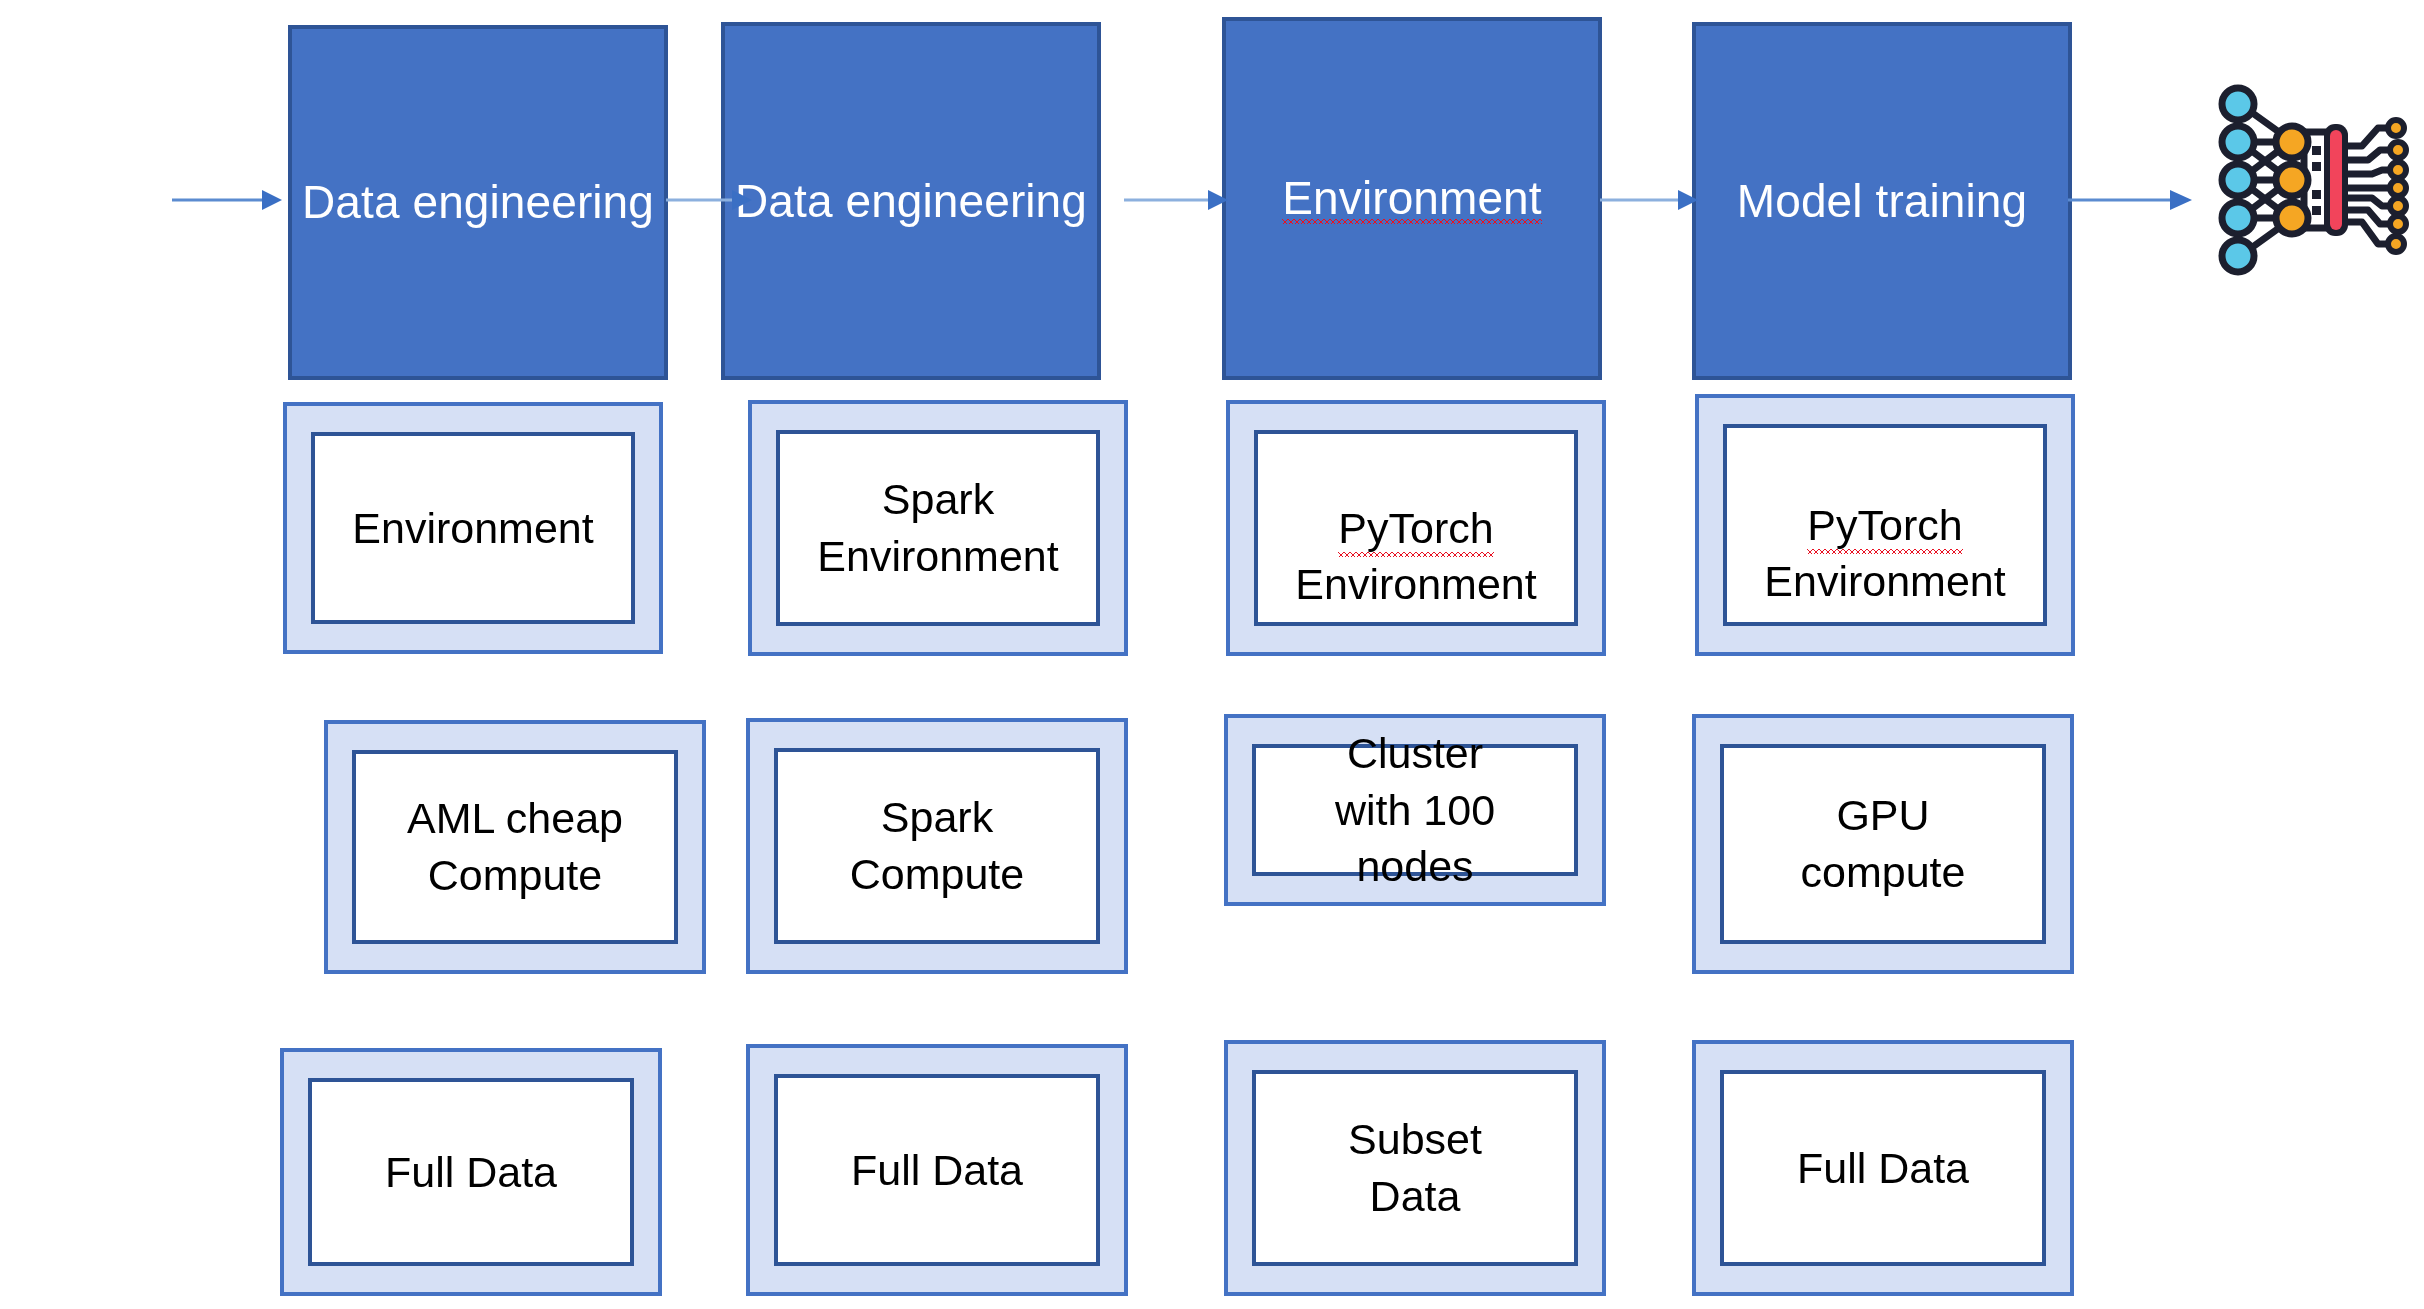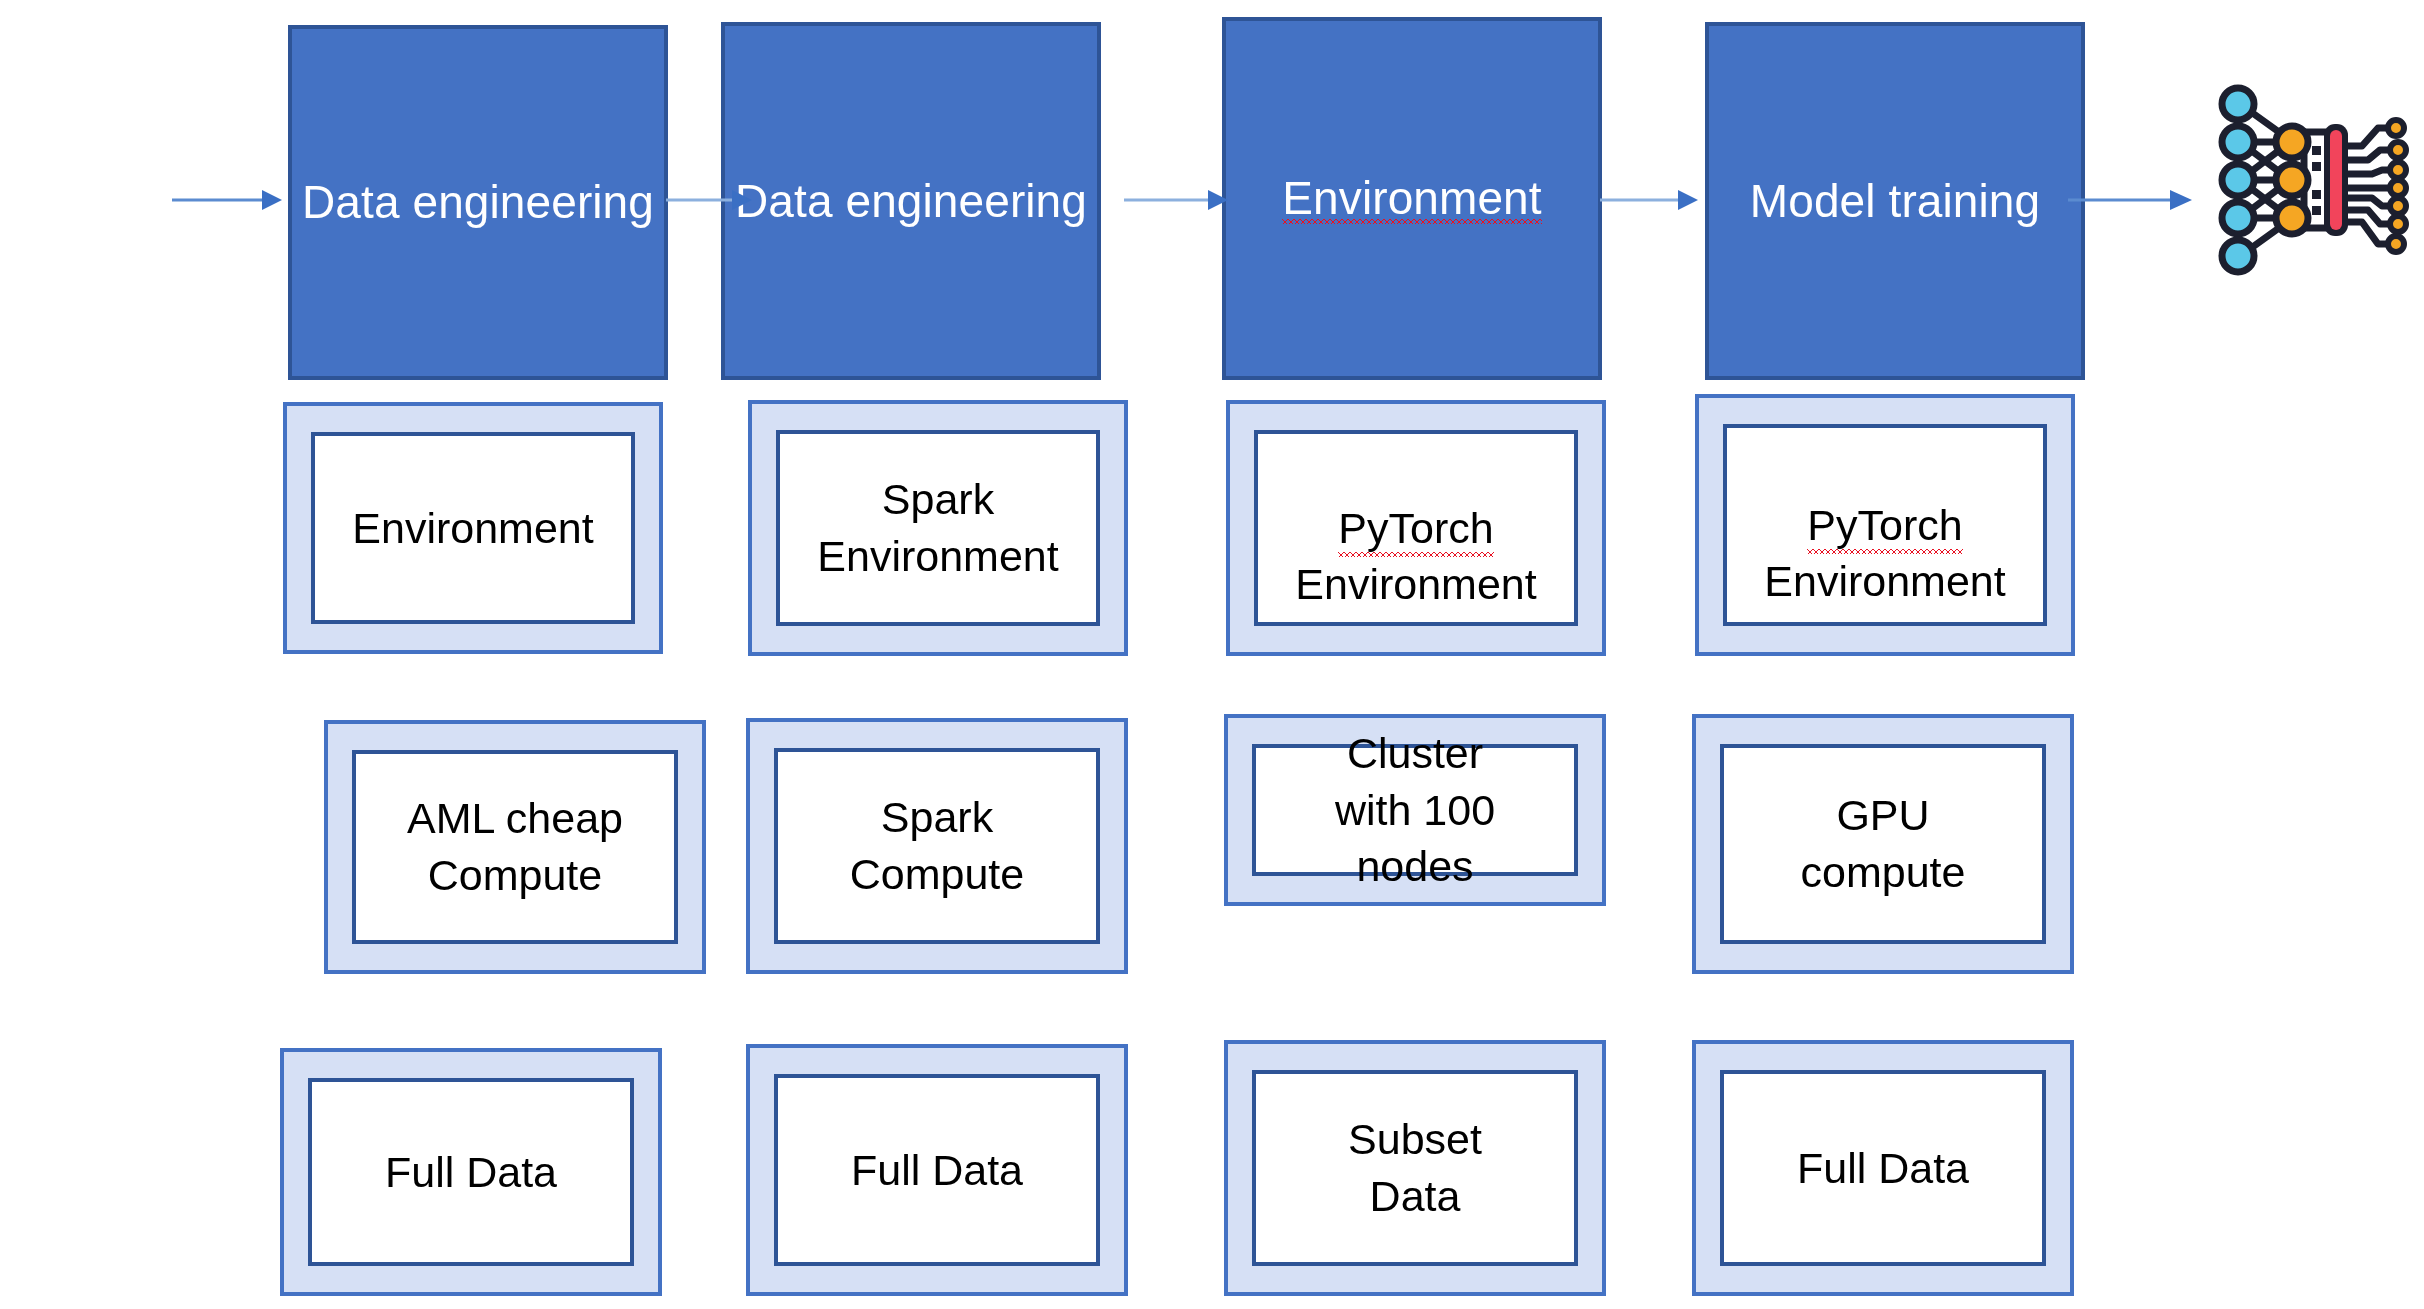--- a/index.html
+++ b/index.html
@@ -121,21 +121,21 @@
   </div>
 
   <div class="stage-box" style="left:721px; top:22px; width:380px; height:358px;">
     <span class="stage-label">Data engineering</span>
   </div>
 
   <div class="stage-box" style="left:1222px; top:17px; width:380px; height:363px;">
     <span class="stage-label squiggle">Environment</span>
   </div>
 
-  <div class="stage-box" style="left:1692px; top:22px; width:380px; height:358px;margin-left:13px;">
+  <div class="stage-box" style="left:1692px; top:22px; width:380px; height:358px;">
     <span class="stage-label">Model training</span>
   </div>
 
   <div class="arrow" style="left:666px; top:187px; width:86px;">
     <svg width="86" height="26" viewBox="0 0 86 26" xmlns="http://www.w3.org/2000/svg">
       <line x1="0" y1="13" x2="68" y2="13" stroke="#8CB0DE" stroke-width="3"></line>
       <polygon points="66,3 86,13 66,23" fill="#3A6FC4"></polygon>
     </svg>
   </div>
 

